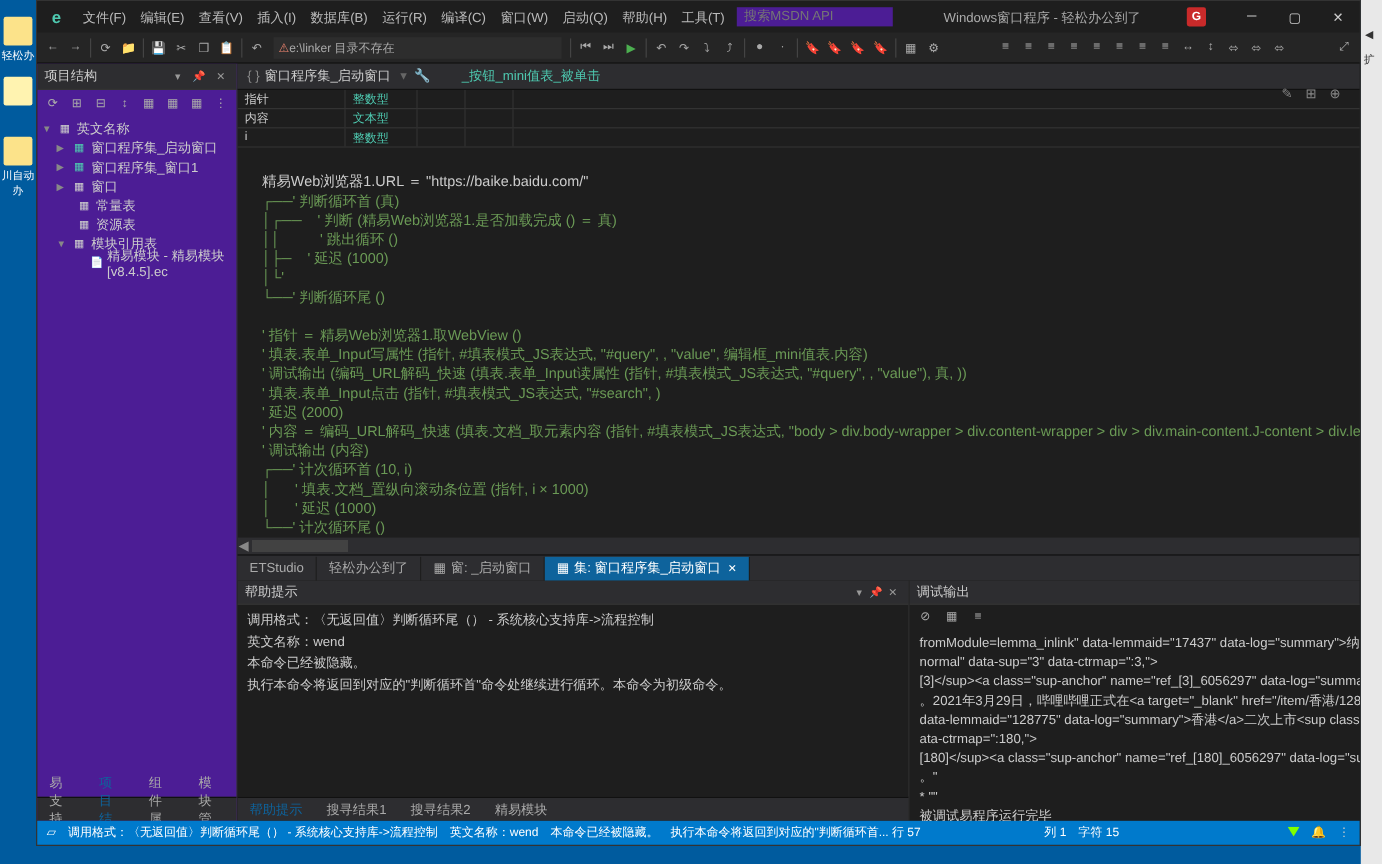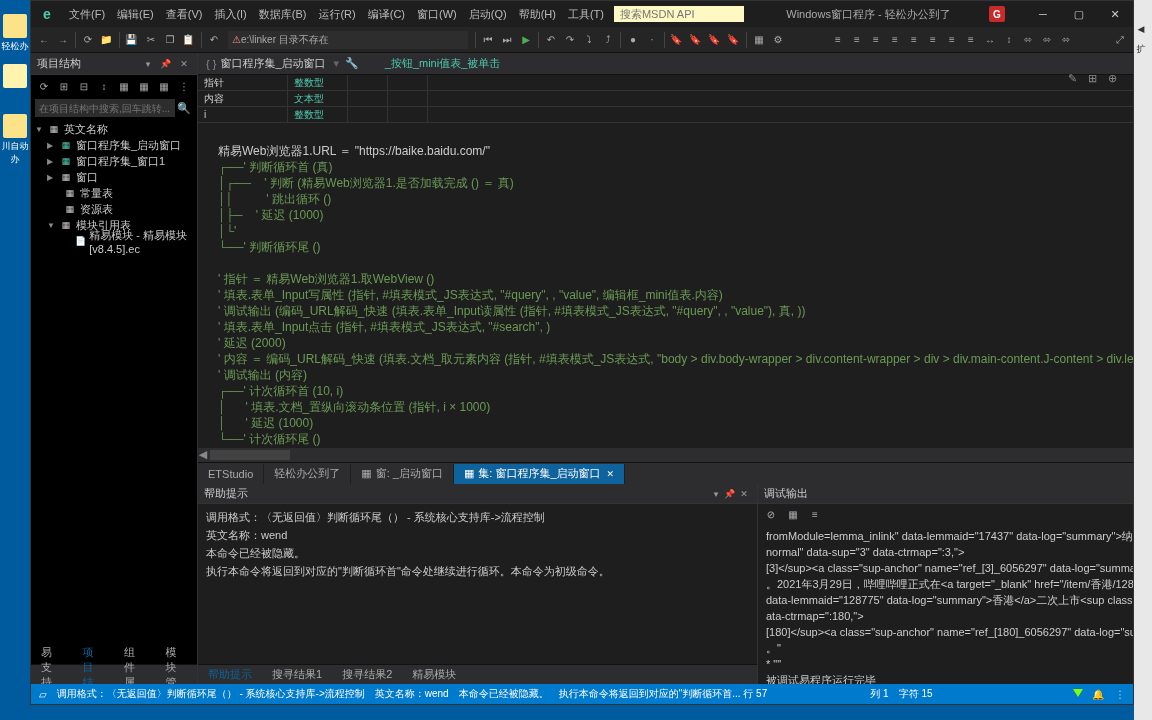--- a/index.html
+++ b/index.html
@@ -7,35 +7,35 @@
 
 .desktop-icons { position: absolute; left: 0; top: 12px; width: 30px; height: 100%; }
 .desk-icon { width: 30px; height: 50px; color: #fff; font-size: 9px; text-align: center; padding-top: 2px; }
 .desk-icon .ico { width: 24px; height: 24px; background: #fce38a; margin: 0 auto 2px; border-radius: 2px; }
 
 .ide { position: absolute; left: 30px; top: 0; right: 18px; bottom: 15px; background: #1e1e1e; display: flex; flex-direction: column; border: 1px solid #333; }
 
 .titlebar { height: 26px; background: #1e1e1e; display: flex; align-items: center; color: #bbb; font-size: 11px; }
 .titlebar .logo { width: 20px; height: 20px; margin: 0 6px; color: #4ec9b0; font-weight: bold; font-size: 14px; display: flex; align-items: center; justify-content: center; }
 .menu-item { padding: 0 6px; cursor: pointer; }
-.searchbox { background: #fef9c3; border: none; color: #888; padding: 2px 6px; width: 130px; margin: 0 4px; font-size: 11px; }
+.searchbox { background: #4c1d95; border: none; color: #888; padding: 2px 6px; width: 130px; margin: 0 4px; font-size: 11px; }
 .title-center { flex: 1; text-align: center; color: #aaa; }
 .win-btns { display: flex; }
 .win-btn { width: 36px; height: 26px; display: flex; align-items: center; justify-content: center; color: #ccc; cursor: pointer; }
 .gbadge { background: #c92a2a; color: #fff; width: 16px; height: 16px; border-radius: 2px; font-size: 10px; display: flex; align-items: center; justify-content: center; margin-right: 20px; font-weight: bold; }
 
 .toolbar { height: 26px; background: #252525; border-bottom: 1px solid #111; display: flex; align-items: center; padding: 0 4px; gap: 1px; }
 .tbtn { width: 18px; height: 18px; display: flex; align-items: center; justify-content: center; color: #aaa; cursor: pointer; font-size: 10px; }
 .tsep { width: 1px; height: 16px; background: #444; margin: 0 2px; }
 .pathfield { flex: 0 0 240px; display: flex; align-items: center; background: #2d2d2d; padding: 0 4px; font-size: 10px; color: #aaa; margin: 0 4px; height: 18px; }
 .playbtn { color: #4caf50; }
 
 .main-area { flex: 1; display: flex; overflow: hidden; }
 
-.left-panel { width: 200px; background: #000000; border-right: 1px solid #333; display: flex; flex-direction: column; }
+.left-panel { width: 200px; background: #4c1d95; border-right: 1px solid #333; display: flex; flex-direction: column; }
 .panel-header { height: 22px; background: #2d2d30; display: flex; align-items: center; padding: 0 6px; font-size: 11px; border-bottom: 1px solid #333; }
 .panel-header .title { flex: 1; color: #ccc; }
 .panel-header .btns { display: flex; gap: 4px; }
 .pnl-btn { width: 14px; height: 14px; color: #999; cursor: pointer; font-size: 9px; display: flex; align-items: center; justify-content: center; }
 .panel-toolbar { height: 22px; display: flex; align-items: center; padding: 0 4px; gap: 2px; }
 .panel-search { background: #2d2d2d; border: none; color: #888; padding: 2px 4px; font-size: 10px; flex: 1; height: 18px; }
 .srch-ico { width: 18px; height: 18px; color: #888; display: flex; align-items: center; justify-content: center; }
 
 .tree { flex: 1; overflow: auto; padding: 2px 0; font-size: 11px; }
 .tree-item { height: 16px; display: flex; align-items: center; padding-left: 4px; cursor: pointer; }
@@ -195,24 +195,20 @@
       <div class="panel-toolbar">
         <div class="tbtn">⟳</div>
         <div class="tbtn">⊞</div>
         <div class="tbtn">⊟</div>
         <div class="tbtn">↕</div>
         <div class="tbtn">▦</div>
         <div class="tbtn">▦</div>
         <div class="tbtn">▦</div>
         <div class="tbtn">⋮</div>
       </div>
-      <div style="display:flex;padding:2px 4px">
-        <input class="panel-search" placeholder="在项目结构中搜索,回车跳转..." style="">
-        <div class="srch-ico">🔍</div>
-      </div>
       <div class="tree">
         <div class="tree-item">
             <span class="tree-expand">▼</span>
             <span class="tree-ico">▦</span>
             <span>英文名称</span>
           </div>
         <div class="tree-item ind1">
             <span class="tree-expand">▶</span>
             <span class="tree-ico" style="color:#4ec9b0">▦</span>
             <span>窗口程序集_启动窗口</span>

